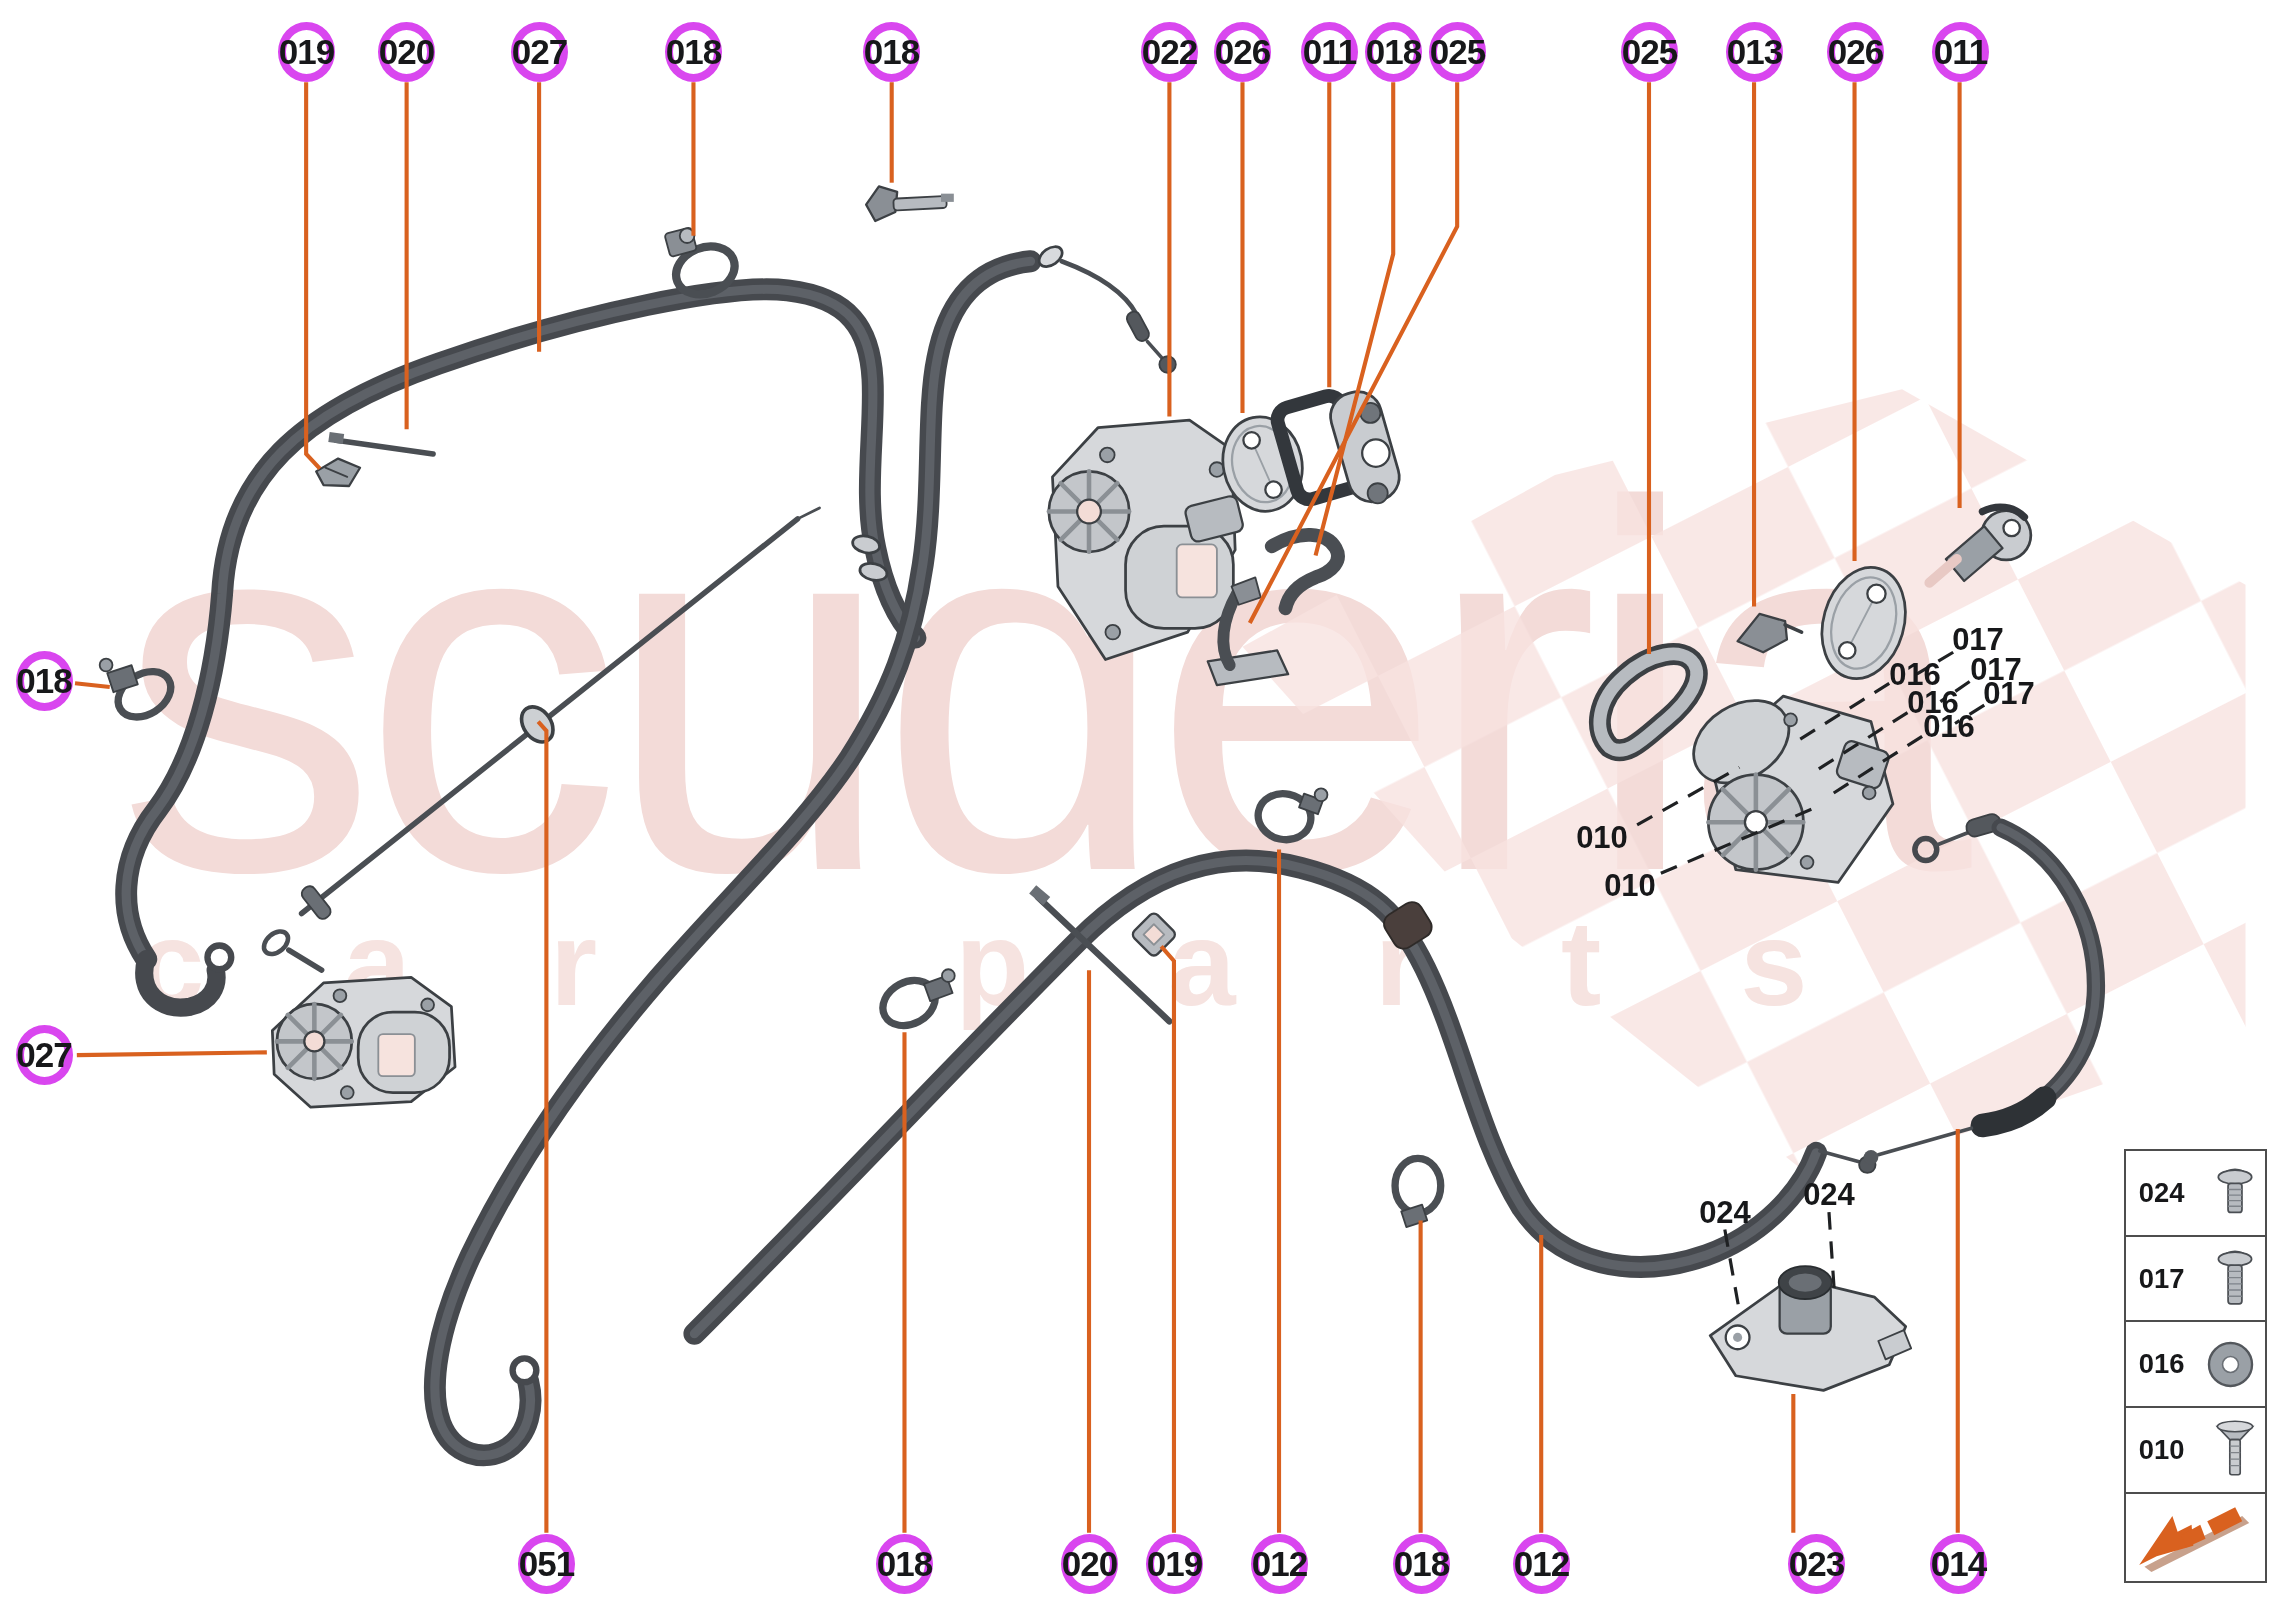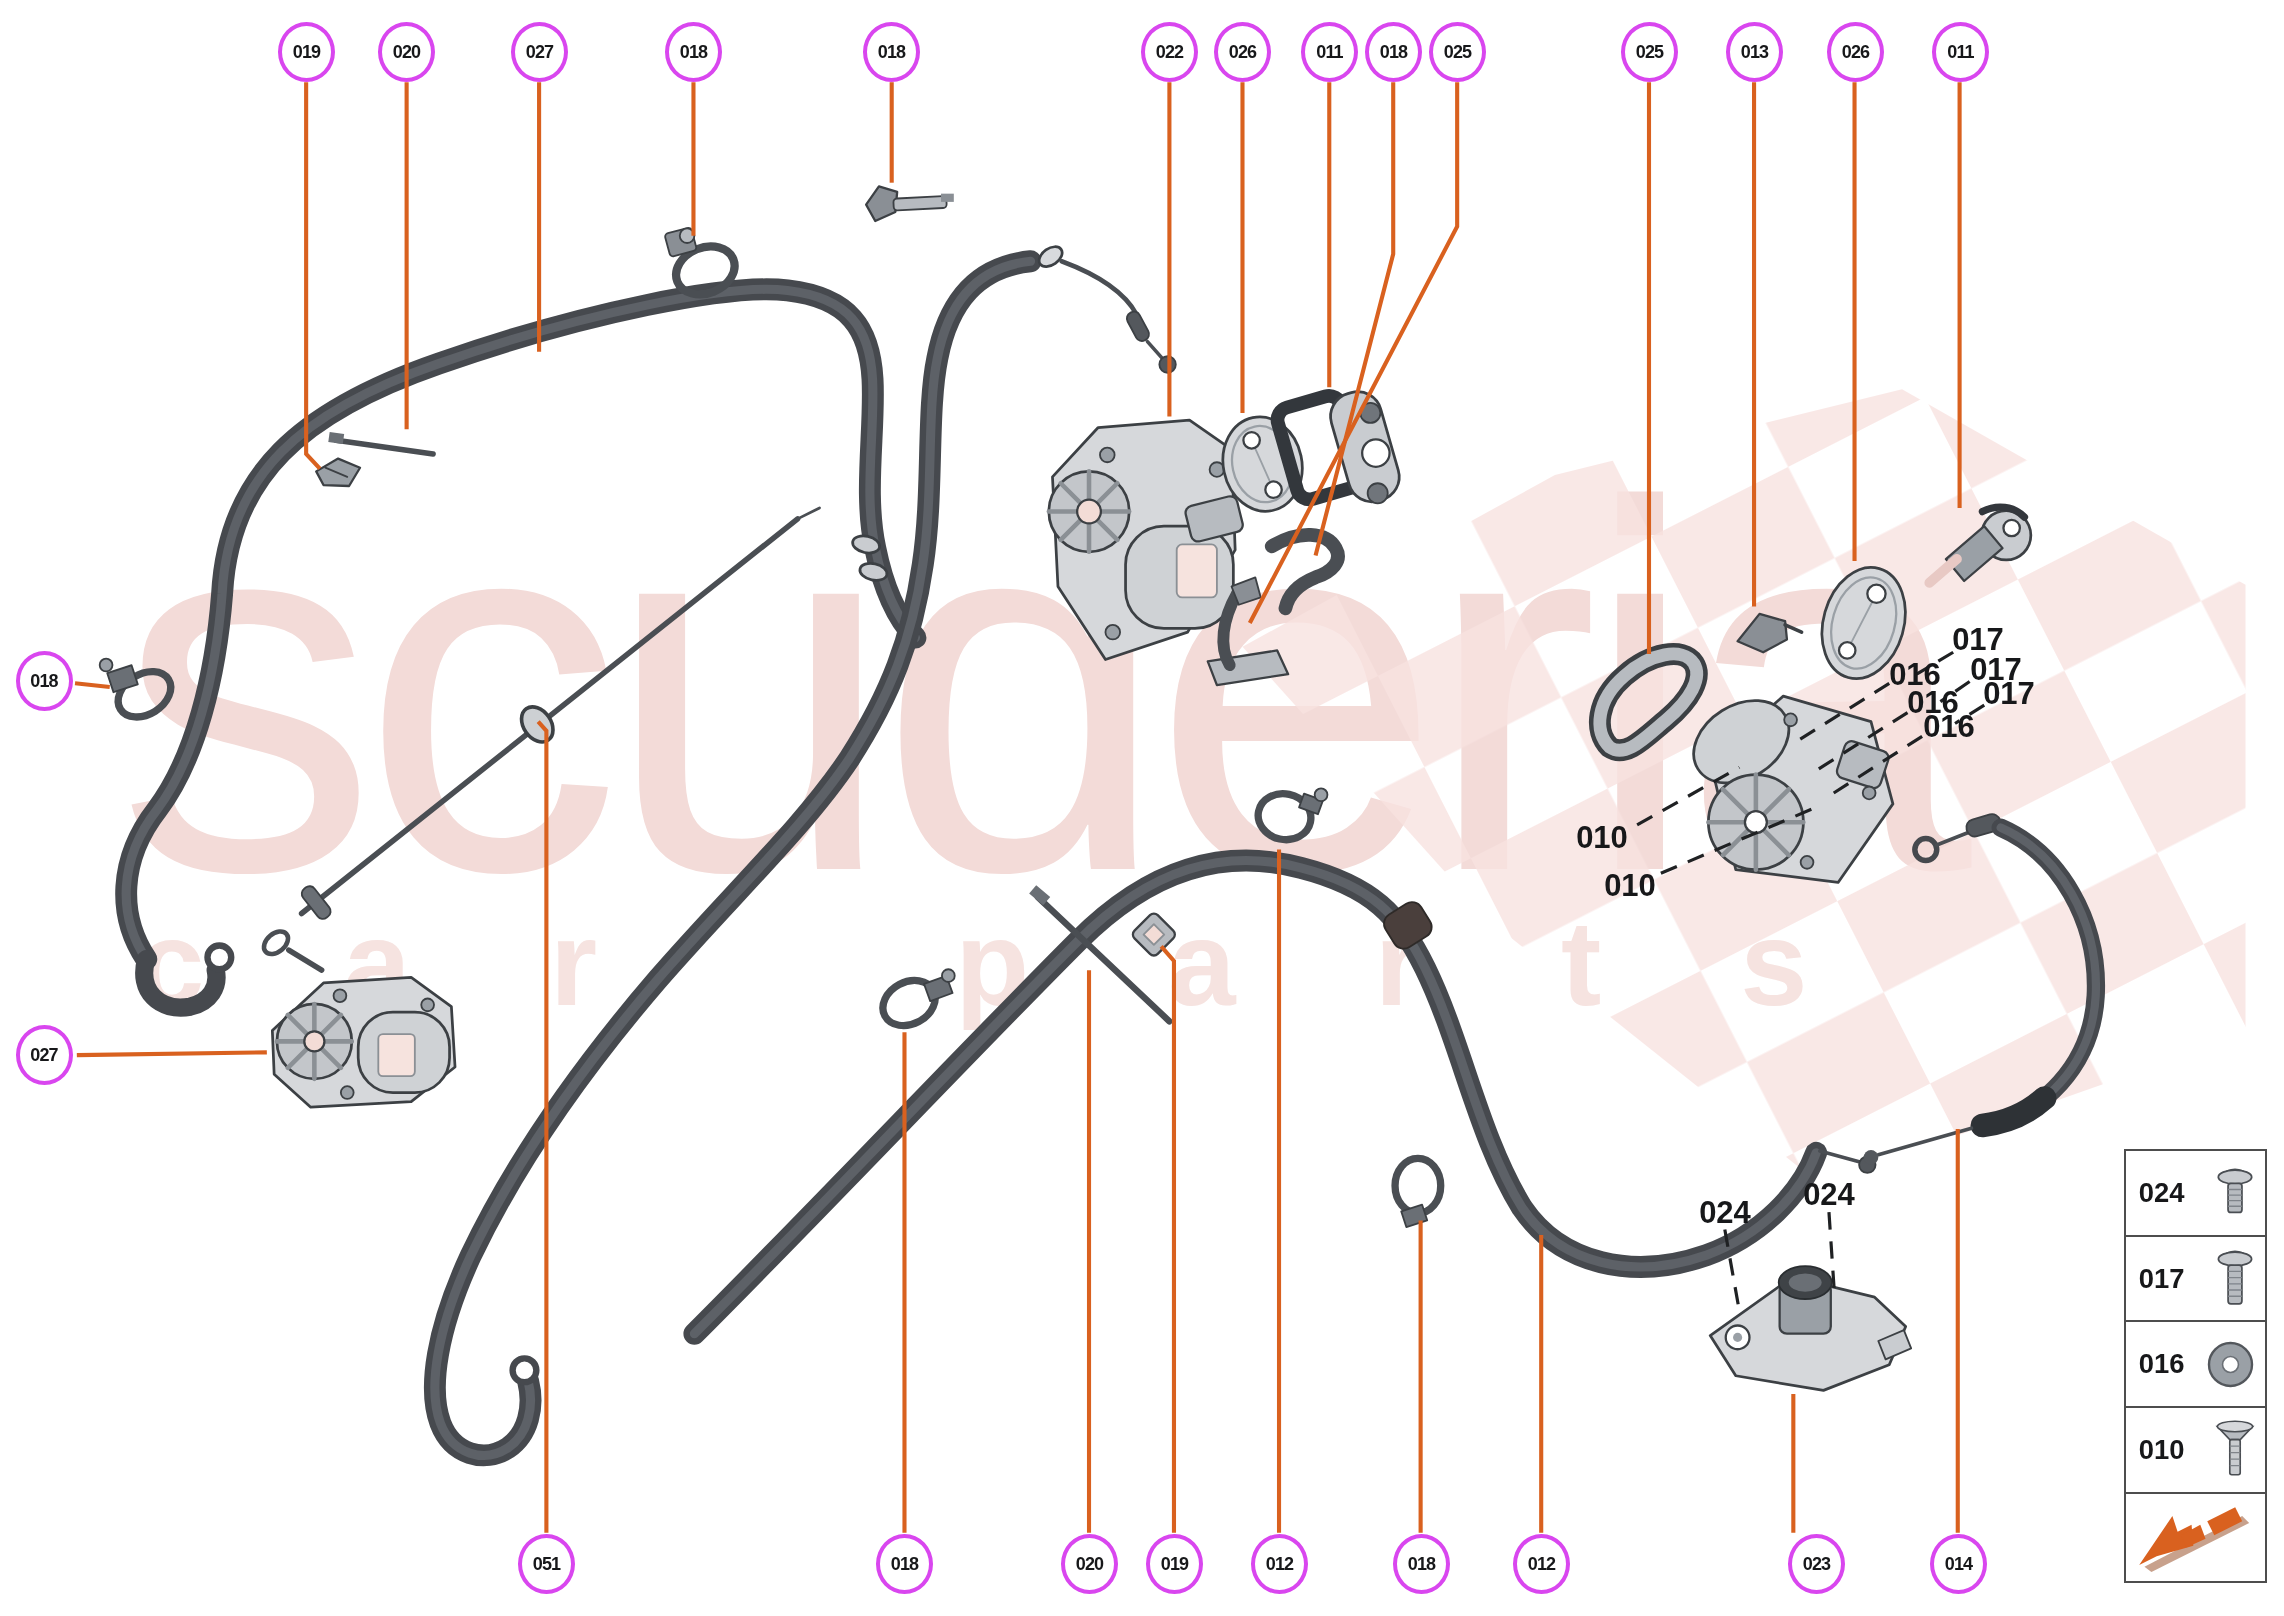--- a/index.html
+++ b/index.html
@@ -18,23 +18,23 @@
     font-size:121px;font-weight:bold;line-height:1;
     color:#F6E3E0;letter-spacing:1.15em;white-space:nowrap;
   }
   #wm2 .wm-left{margin-right:219px;}
   
   #art{position:absolute;left:0;top:0;z-index:1;}
   
   #labels{position:absolute;inset:0;z-index:2;}
   .callout{
     position:absolute;width:57px;height:60px;box-sizing:border-box;
-    border:4px solid #d946ef;border-radius:50%;background:#ffffff;
+    border:8px solid #d946ef;border-radius:50%;background:#ffffff;
     display:flex;align-items:center;justify-content:center;
-    font-size:18px;font-weight:bold;color:#17181A;letter-spacing:-0.9px;
+    font-size:35px;font-weight:bold;color:#17181A;letter-spacing:-0.9px;
   }
   .inline-label{
     position:absolute;transform:translate(-50%,-50%);
     font-size:31px;font-weight:bold;color:#17181A;white-space:nowrap;
   }
   
   #legend{
     position:absolute;left:2124px;top:1149px;width:143px;z-index:2;
     box-sizing:border-box;
   }

